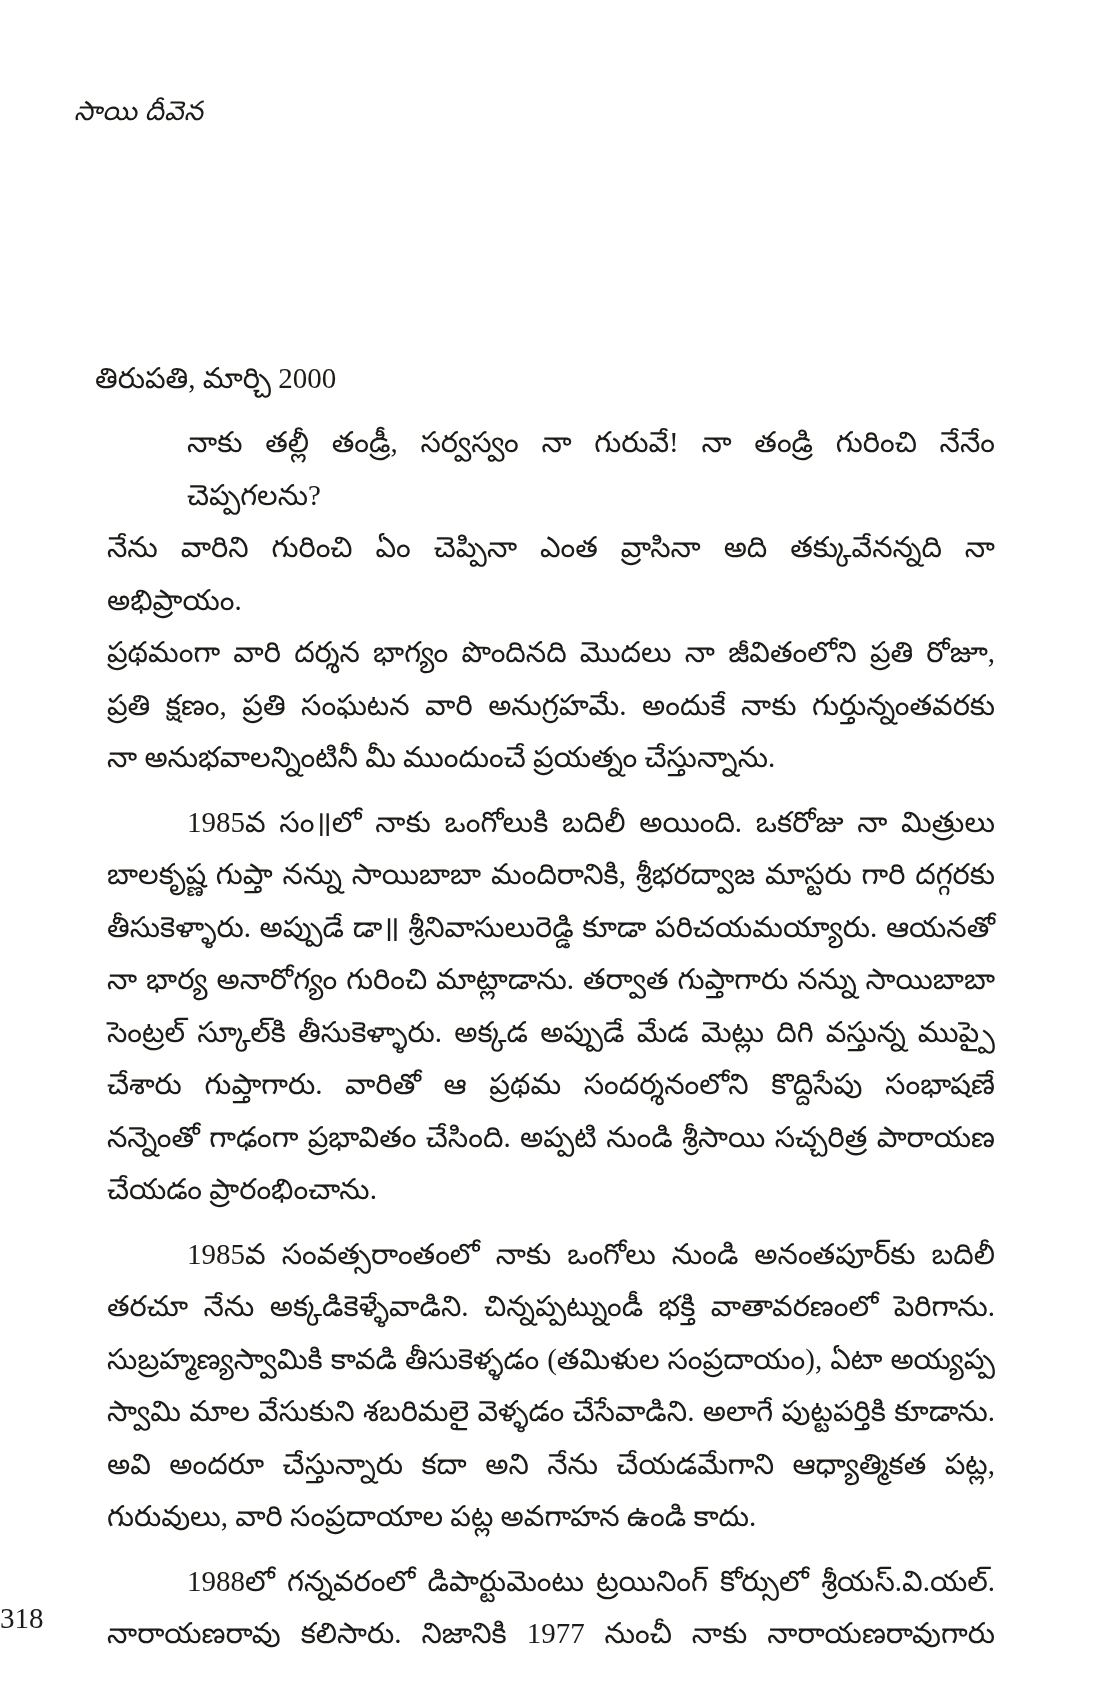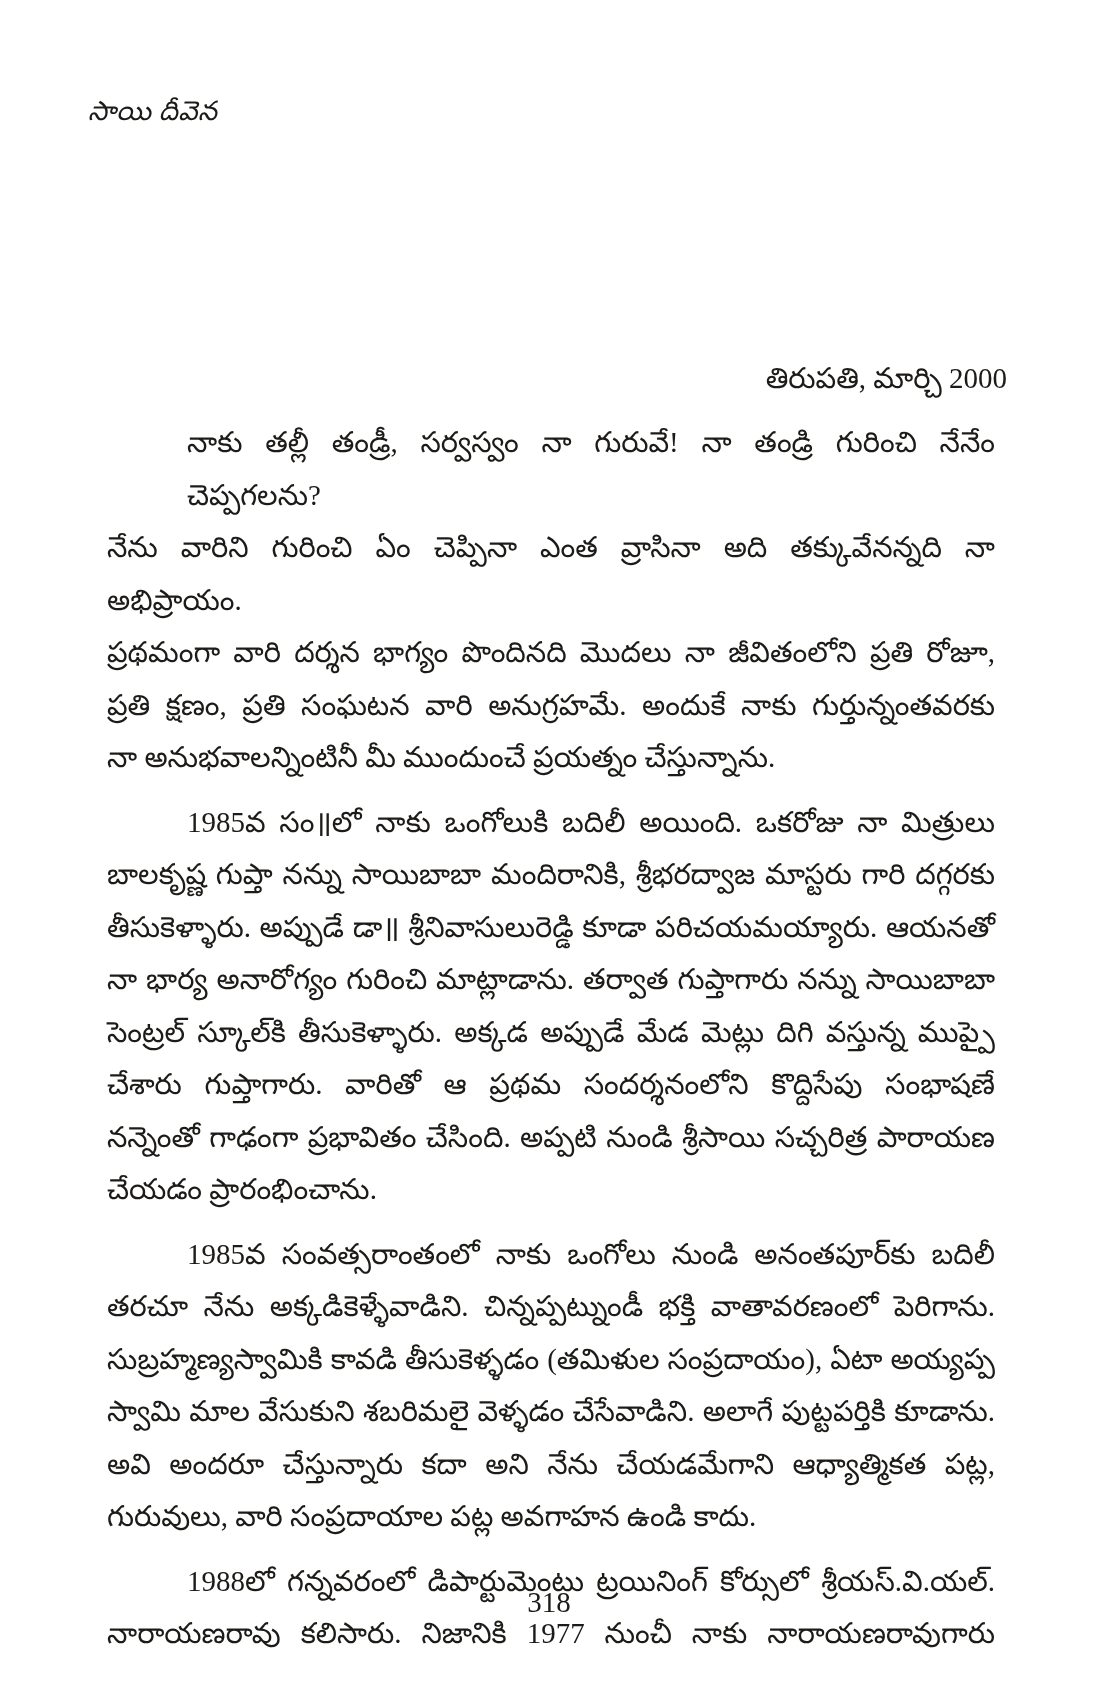--- a/index.html
+++ b/index.html
@@ -17,21 +17,20 @@
     font-family: "Liberation Serif", "DejaVu Serif", serif;
     overflow: hidden;
   }
   .running-header {
     position: absolute;
     left: 74px;
     top: 96px;
     font-size: 27px;
     font-style: italic;
     letter-spacing: 0.5px;
-    margin-left: 14px;
   }
   .article-title {
     position: absolute;
     left: 0;
     top: 180px;
     width: 100%;
     text-align: center;
     font-size: 38px;
     font-weight: bold;
     letter-spacing: 1px;
@@ -47,43 +46,42 @@
   .article-body {
     position: absolute;
     left: 95px;
     top: 352px;
     width: 912px;
     font-size: 29px;
   }
   .dateline {
     line-height: 52px;
     margin-bottom: 7px;
-    text-align: right;
   }
   .paragraph {
     margin: 12px;
   }
   .text-line {
     line-height: 52.5px;
     white-space: nowrap;
   }
   .text-line.justify {
     white-space: normal;
     text-align: justify;
     text-align-last: justify;
   }
   .text-line.indent {
     padding-left: 80px;
   }
   .page-number {
     position: absolute;
     left: 0;
-    bottom: 68px;
+    bottom: 52px;
     width: 100%;
-    text-align: center;
+    text-align: left;
     font-size: 29px;
   }
 </style>
 </head>
 <body>
 
 <div class="page">
 
   <div class="running-header">సాయి దీవెన</div>
 

